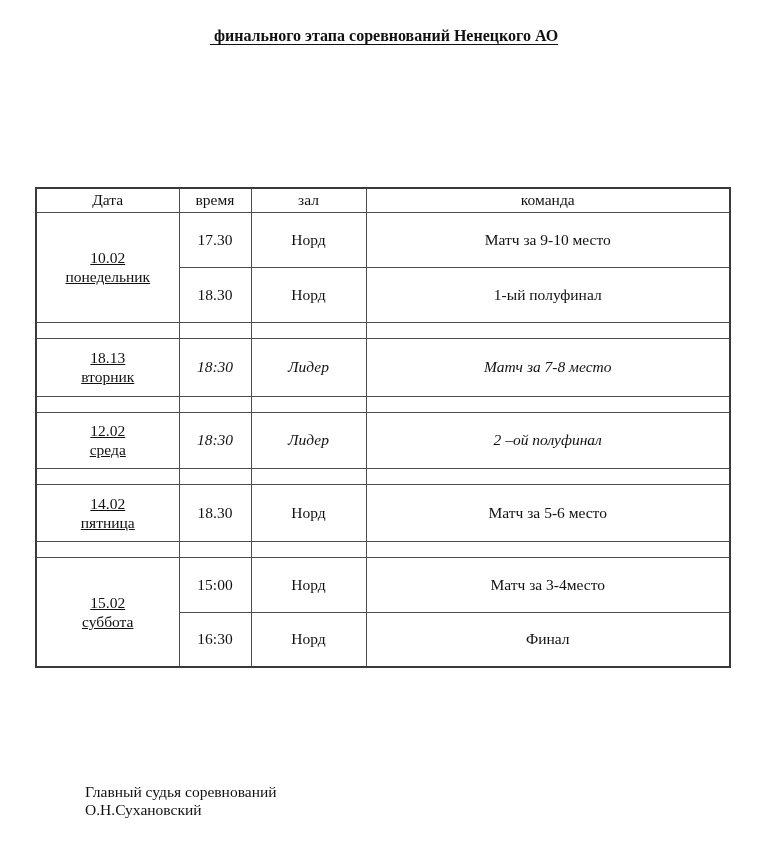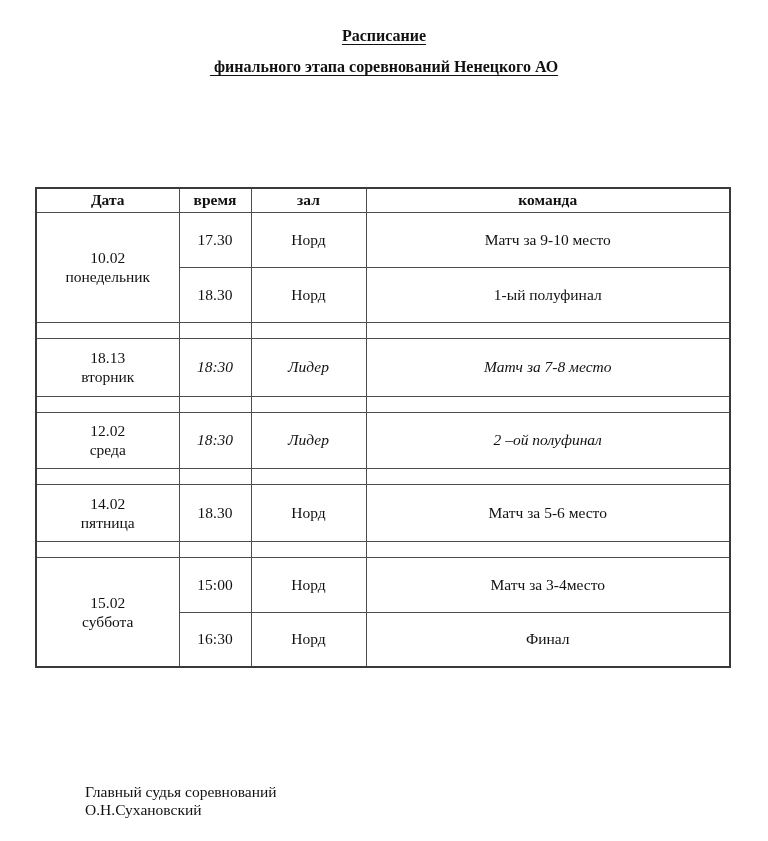--- a/index.html
+++ b/index.html
@@ -39,48 +39,47 @@
   table.schedule, table.schedule th, table.schedule td {
     border: 1px solid #4d4d4d;
   }
   table.schedule { border: 2px solid #3a3a3a; }
   th, td {
     text-align: center;
     vertical-align: middle;
     font-size: 15.5px;
     padding: 0 4px;
   }
-  th.hdr { height: 24px; font-weight: bold; }
+  th.hdr { height: 24px; font-weight: normal; }
   tr.match-row td { height: 55px; }
   tr.row-tue td { height: 58px; }
   tr.row-wed td { height: 56px; }
   tr.row-fri td { height: 57px; }
   tr.spacer-row td { height: 16px; padding: 0; }
-  td.date-cell div { line-height: 19px; }
+  td.date-cell div { line-height: 19px; text-decoration: underline; }
   .italic { font-style: italic; margin-left: 16px; }
 
   
   .footer {
     position: absolute;
     top: 783px;
     left: 85px;
     width: 590px;
     display: flex;
     justify-content: space-between;
     font-size: 15.5px;
     flex-direction: column;
   }
 </style>
 </head>
 <body>
 
 <div class="page">
 
   <div class="title-block">
-    <div class="title-line">Расписание</div>
     <div class="title-line">&nbsp;финального этапа соревнований Ненецкого АО</div>
   </div>
 
   <table class="schedule">
     <colgroup>
       <col style="width:143px">
       <col style="width:72px">
       <col style="width:115px">
       <col style="width:364px">
     </colgroup>

